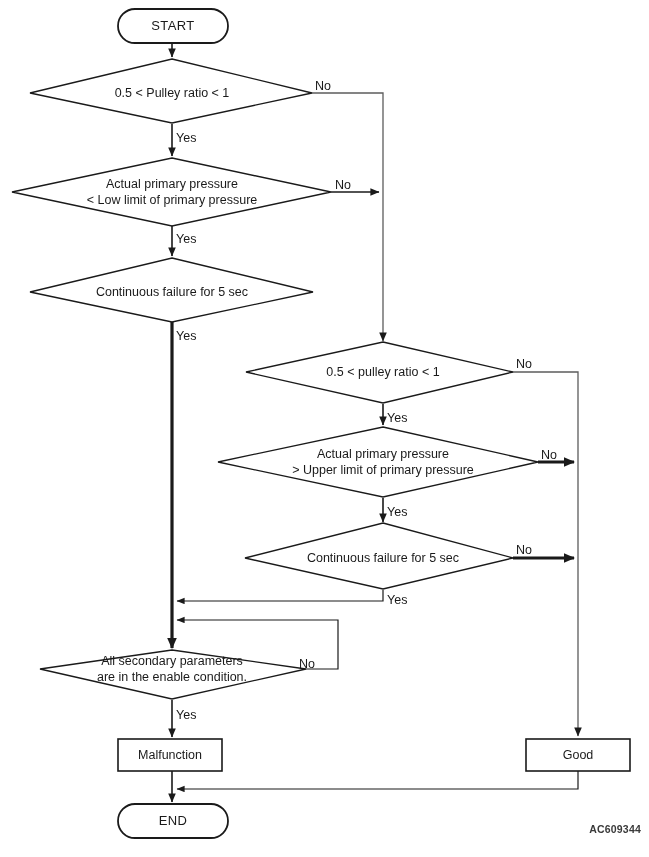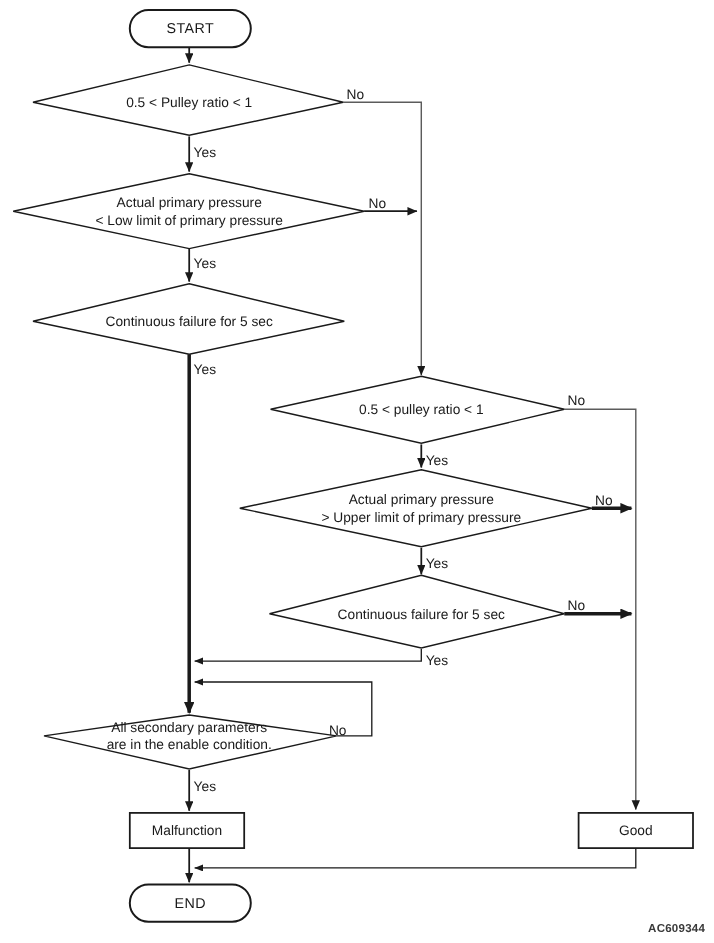--- a/index.html
+++ b/index.html
@@ -71,21 +71,21 @@
   .conn.thick {
     stroke-width: 3.2;
   }
   .conn.gray {
     stroke: #5c5c5c;
     stroke-width: 1.3;
   }
   .watermark {
     position: absolute;
     right: 8px;
-    bottom: 7px;
+    bottom: 22px;
     font-family: "Liberation Sans", sans-serif;
     font-size: 10.5px;
     font-weight: bold;
     color: #3a3a3a;
     letter-spacing: 0.2px;
     margin-top: 45px;
   }
 </style>
 </head>
 <body>

